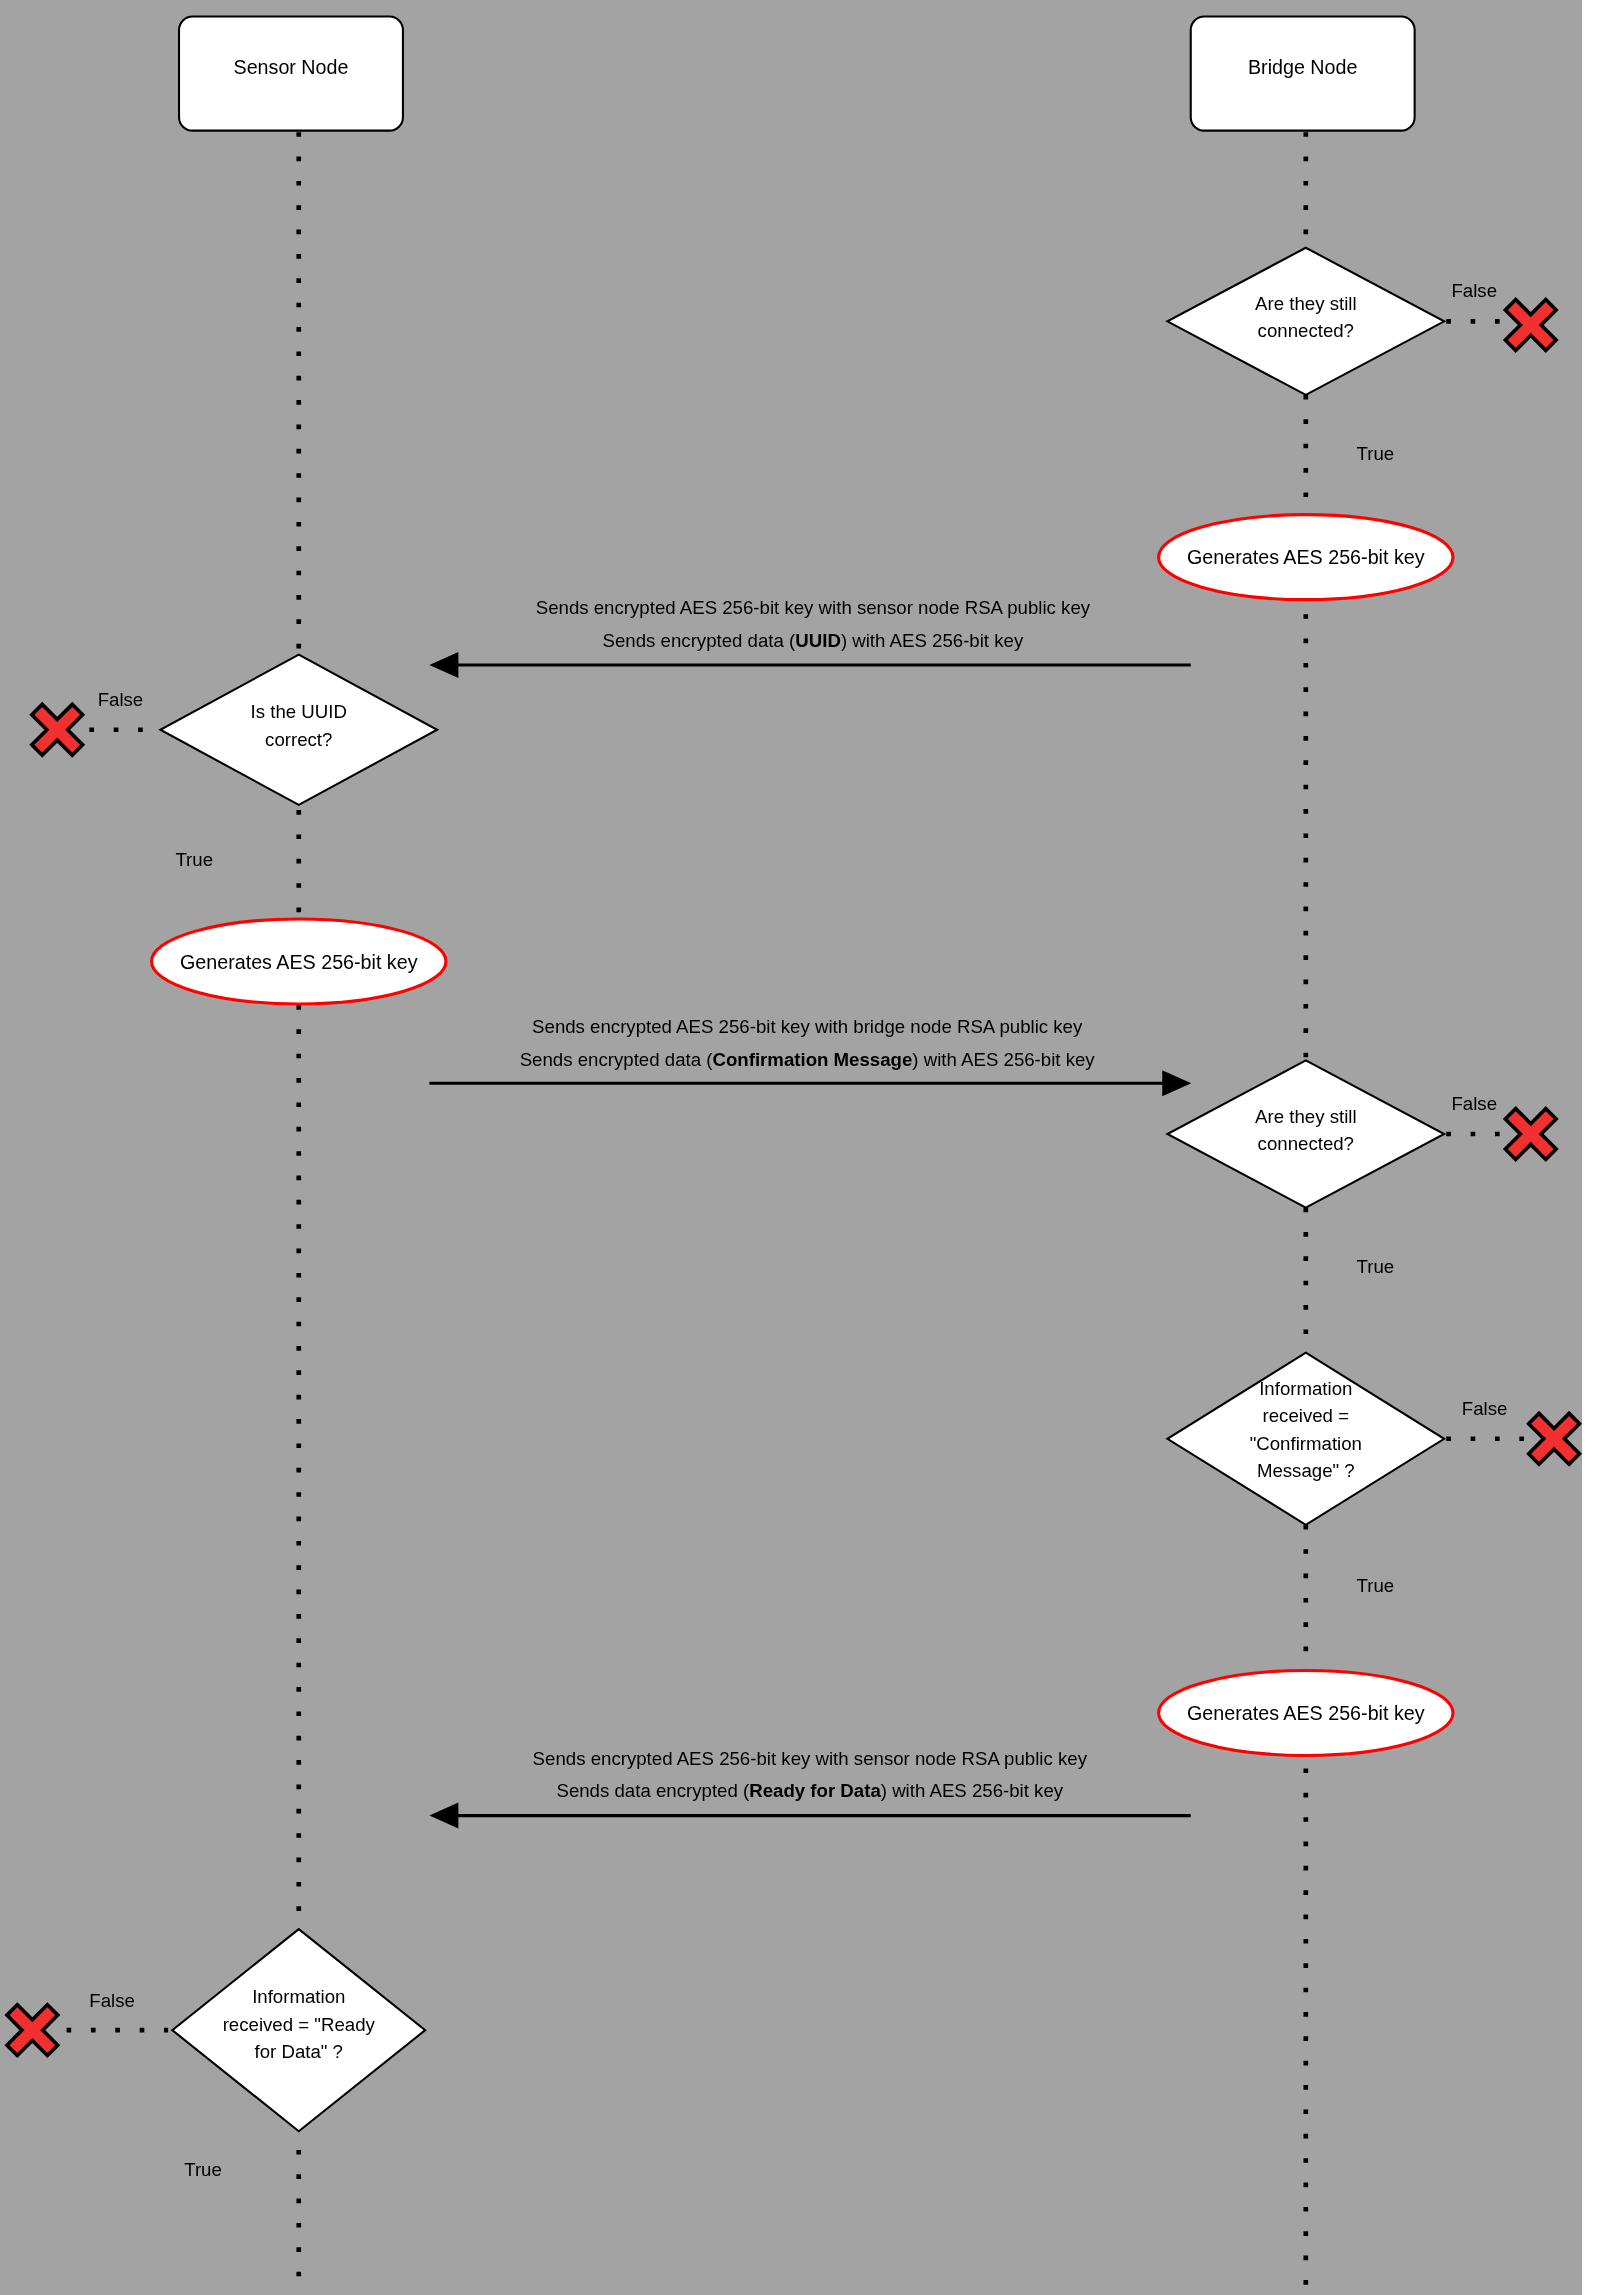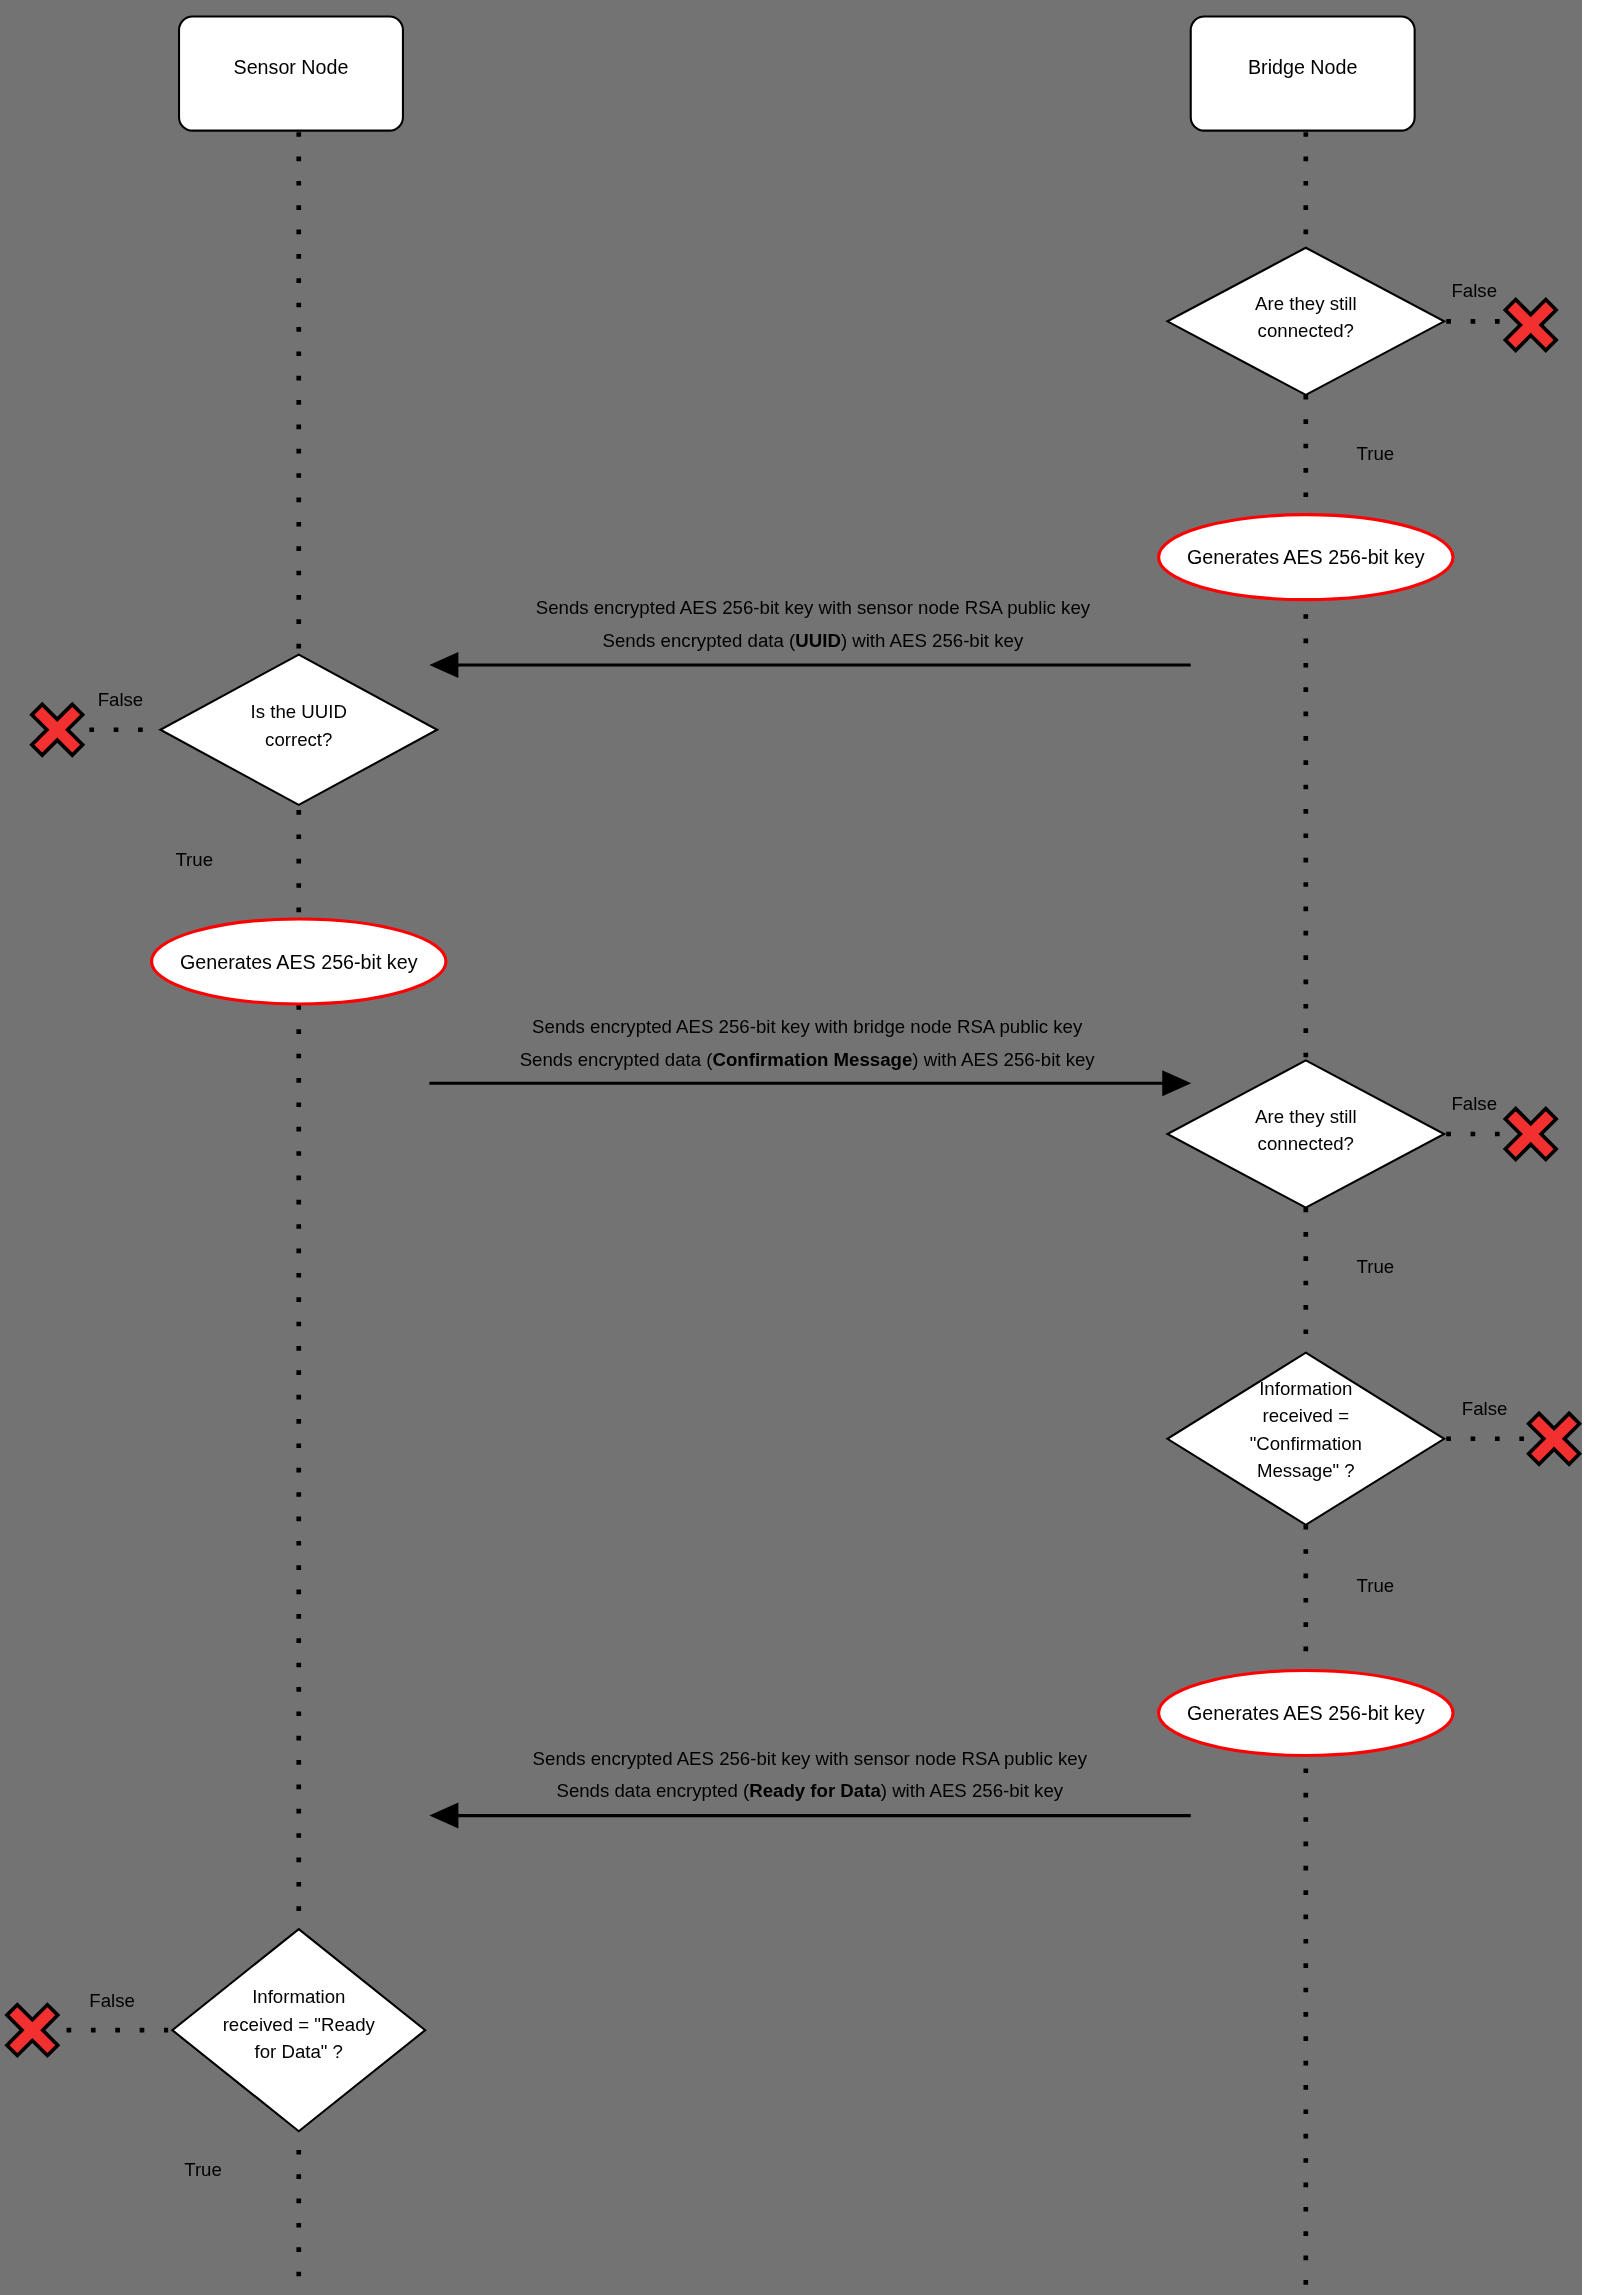--- a/index.html
+++ b/index.html
@@ -1,17 +1,17 @@
 <!DOCTYPE html>
 <html style="font-size:8.3px"><head>
 <meta charset="utf-8">
 <style>
   html,body{margin:0;padding:0;background:#ffffff;}
   body{width:1603px;height:2295px;font-family:"Liberation Sans",sans-serif;}
-  #canvas{position:relative;width:1582px;height:2295px;overflow:hidden;background:#737373;}
+  #canvas{position:relative;width:1582px;height:2295px;overflow:hidden;background:#a3a3a3;}
   svg#diagram{position:absolute;left:0;top:0;width:1603px;height:2295px;display:block;}
   text{font-family:"Liberation Sans",sans-serif;fill:#000000;}
   .node-title{font-size:38px;}
   .diamond-label{font-size:36px;}
   .branch-label{font-size:36px;}
   .ellipse-label{font-size:38px;}
   .msg-label{font-size:36px;}
   .bold{font-weight:bold;}
   .lifeline{stroke:#000;stroke-width:9;stroke-dasharray:9 38;stroke-linecap:butt;fill:none;}
   .branchline{stroke:#000;stroke-width:9;stroke-dasharray:9 38;stroke-linecap:butt;fill:none;}

